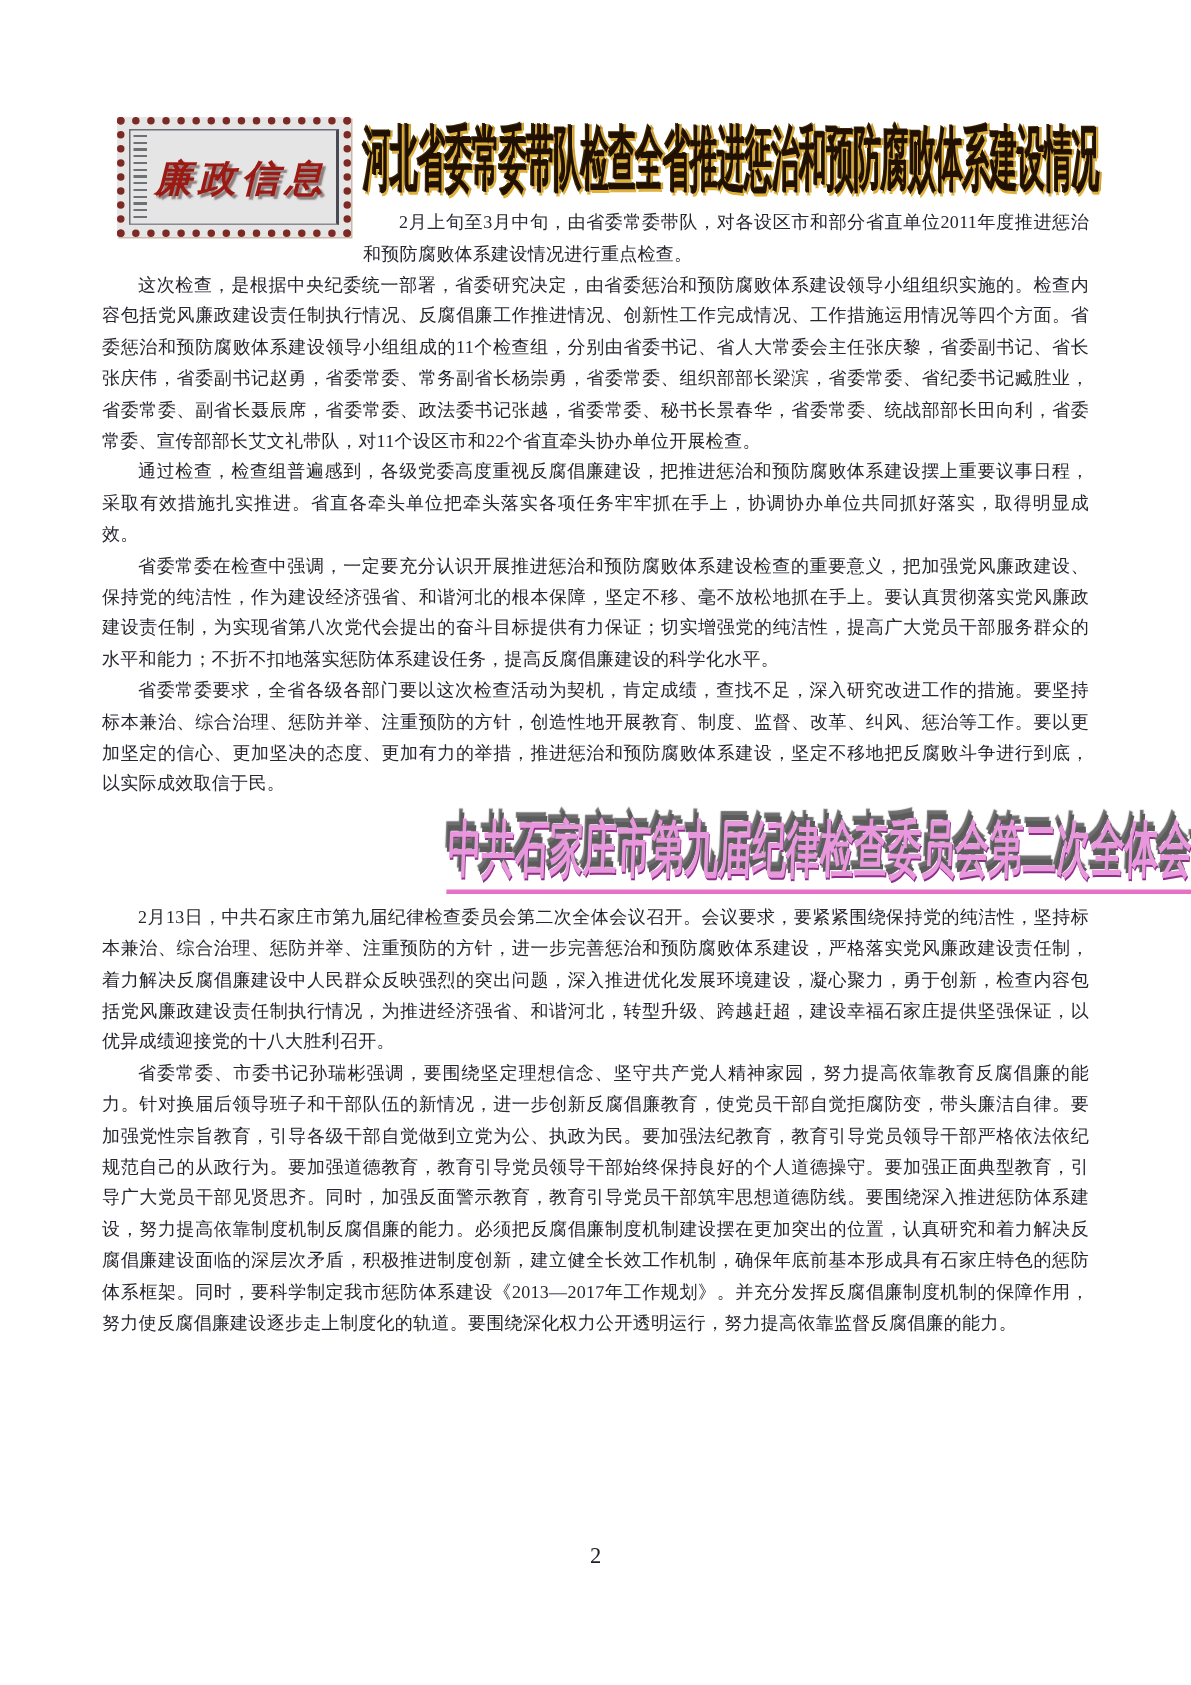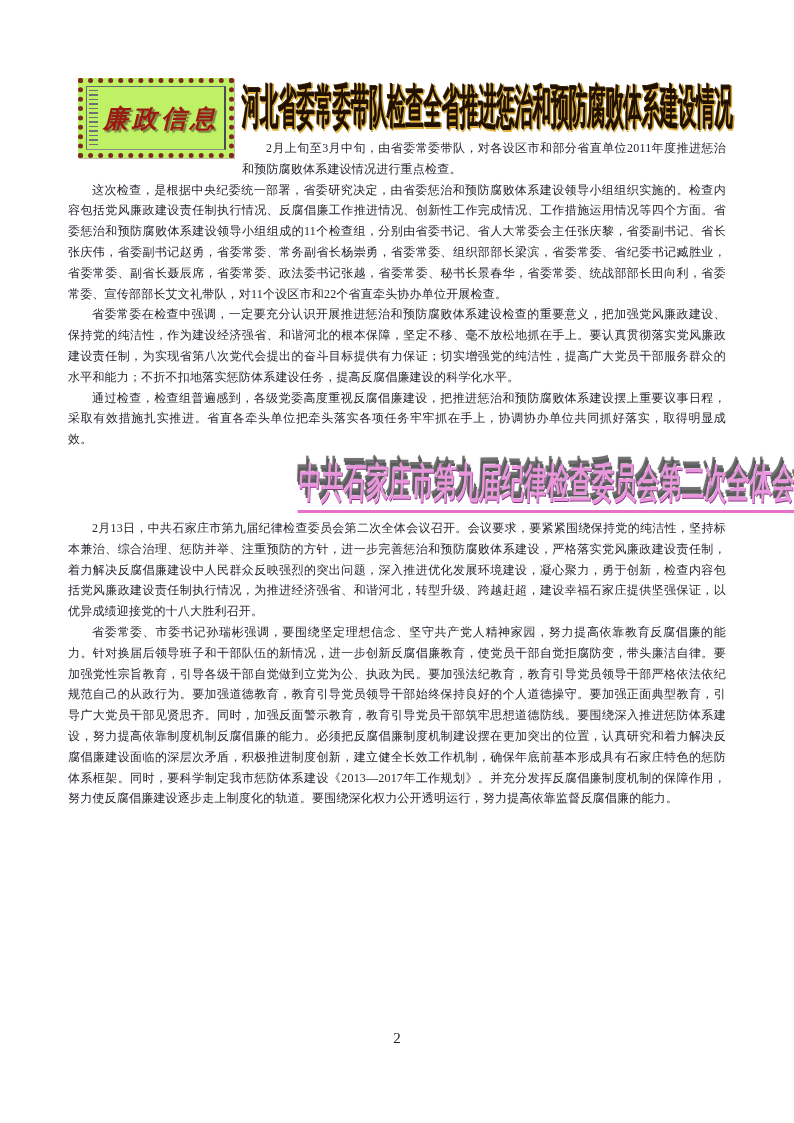--- a/index.html
+++ b/index.html
@@ -14,21 +14,21 @@
     width: 794px; height: 1123px;
     box-sizing: border-box;
     padding: 78px 68px 0 68px;
   }
 
   
   .logo-box {
     float: left;
     width: 146px; height: 70px;
     margin: 0 8px 2px 10px;
-    background: #bef264;
+    background: #e5e5e5;
     border: 5px dotted #7d2a24;
     position: relative;
     box-shadow: 1px 1px 0 #c9b9a9;
   }
   .logo-inner-frame {
     position: absolute; inset: 3px;
     border: 1px solid #6b6b74;
     border-right: 2px solid #4a4a52;
     border-bottom: 1px solid #8a8a92;
   }
@@ -117,22 +117,23 @@
     <div class="logo-spiral"></div>
     <div class="logo-text">廉政信息</div>
   </div>
 
   <div class="headline1">
     <span class="stretch">河北省委常委带队检查全省推进惩治和预防腐败体系建设情况</span>
   </div>
 
   <p class="para">2月上旬至3月中旬，由省委常委带队，对各设区市和部分省直单位2011年度推进惩治和预防腐败体系建设情况进行重点检查。</p>
   <p class="para">这次检查，是根据中央纪委统一部署，省委研究决定，由省委惩治和预防腐败体系建设领导小组组织实施的。检查内容包括党风廉政建设责任制执行情况、反腐倡廉工作推进情况、创新性工作完成情况、工作措施运用情况等四个方面。省委惩治和预防腐败体系建设领导小组组成的11个检查组，分别由省委书记、省人大常委会主任张庆黎，省委副书记、省长张庆伟，省委副书记赵勇，省委常委、常务副省长杨崇勇，省委常委、组织部部长梁滨，省委常委、省纪委书记臧胜业，省委常委、副省长聂辰席，省委常委、政法委书记张越，省委常委、秘书长景春华，省委常委、统战部部长田向利，省委常委、宣传部部长艾文礼带队，对11个设区市和22个省直牵头协办单位开展检查。</p>
+  <p class="para">通过检查，检查组普遍感到，各级党委高度重视反腐倡廉建设，把推进惩治和预防腐败体系建设摆上重要议事日程，采取有效措施扎实推进。省直各牵头单位把牵头落实各项任务牢牢抓在手上，协调协办单位共同抓好落实，取得明显成效。</p>
   <p class="para">省委常委在检查中强调，一定要充分认识开展推进惩治和预防腐败体系建设检查的重要意义，把加强党风廉政建设、保持党的纯洁性，作为建设经济强省、和谐河北的根本保障，坚定不移、毫不放松地抓在手上。要认真贯彻落实党风廉政建设责任制，为实现省第八次党代会提出的奋斗目标提供有力保证；切实增强党的纯洁性，提高广大党员干部服务群众的水平和能力；不折不扣地落实惩防体系建设任务，提高反腐倡廉建设的科学化水平。</p>
-  <p class="para">通过检查，检查组普遍感到，各级党委高度重视反腐倡廉建设，把推进惩治和预防腐败体系建设摆上重要议事日程，采取有效措施扎实推进。省直各牵头单位把牵头落实各项任务牢牢抓在手上，协调协办单位共同抓好落实，取得明显成效。</p>
+  <p class="para">省委常委要求，全省各级各部门要以这次检查活动为契机，肯定成绩，查找不足，深入研究改进工作的措施。要坚持标本兼治、综合治理、惩防并举、注重预防的方针，创造性地开展教育、制度、监督、改革、纠风、惩治等工作。要以更加坚定的信心、更加坚决的态度、更加有力的举措，推进惩治和预防腐败体系建设，坚定不移地把反腐败斗争进行到底，以实际成效取信于民。</p>
 
   <div class="headline2">
     <span class="stretch">中共石家庄市第九届纪律检查委员会第二次全体会议召开</span>
   </div>
 
   <p class="para">2月13日，中共石家庄市第九届纪律检查委员会第二次全体会议召开。会议要求，要紧紧围绕保持党的纯洁性，坚持标本兼治、综合治理、惩防并举、注重预防的方针，进一步完善惩治和预防腐败体系建设，严格落实党风廉政建设责任制，着力解决反腐倡廉建设中人民群众反映强烈的突出问题，深入推进优化发展环境建设，凝心聚力，勇于创新，检查内容包括党风廉政建设责任制执行情况，为推进经济强省、和谐河北，转型升级、跨越赶超，建设幸福石家庄提供坚强保证，以优异成绩迎接党的十八大胜利召开。</p>
   <p class="para">省委常委、市委书记孙瑞彬强调，要围绕坚定理想信念、坚守共产党人精神家园，努力提高依靠教育反腐倡廉的能力。针对换届后领导班子和干部队伍的新情况，进一步创新反腐倡廉教育，使党员干部自觉拒腐防变，带头廉洁自律。要加强党性宗旨教育，引导各级干部自觉做到立党为公、执政为民。要加强法纪教育，教育引导党员领导干部严格依法依纪规范自己的从政行为。要加强道德教育，教育引导党员领导干部始终保持良好的个人道德操守。要加强正面典型教育，引导广大党员干部见贤思齐。同时，加强反面警示教育，教育引导党员干部筑牢思想道德防线。要围绕深入推进惩防体系建设，努力提高依靠制度机制反腐倡廉的能力。必须把反腐倡廉制度机制建设摆在更加突出的位置，认真研究和着力解决反腐倡廉建设面临的深层次矛盾，积极推进制度创新，建立健全长效工作机制，确保年底前基本形成具有石家庄特色的惩防体系框架。同时，要科学制定我市惩防体系建设《2013—2017年工作规划》。并充分发挥反腐倡廉制度机制的保障作用，努力使反腐倡廉建设逐步走上制度化的轨道。要围绕深化权力公开透明运行，努力提高依靠监督反腐倡廉的能力。</p>
 
   <div class="page-number">2</div>
 

